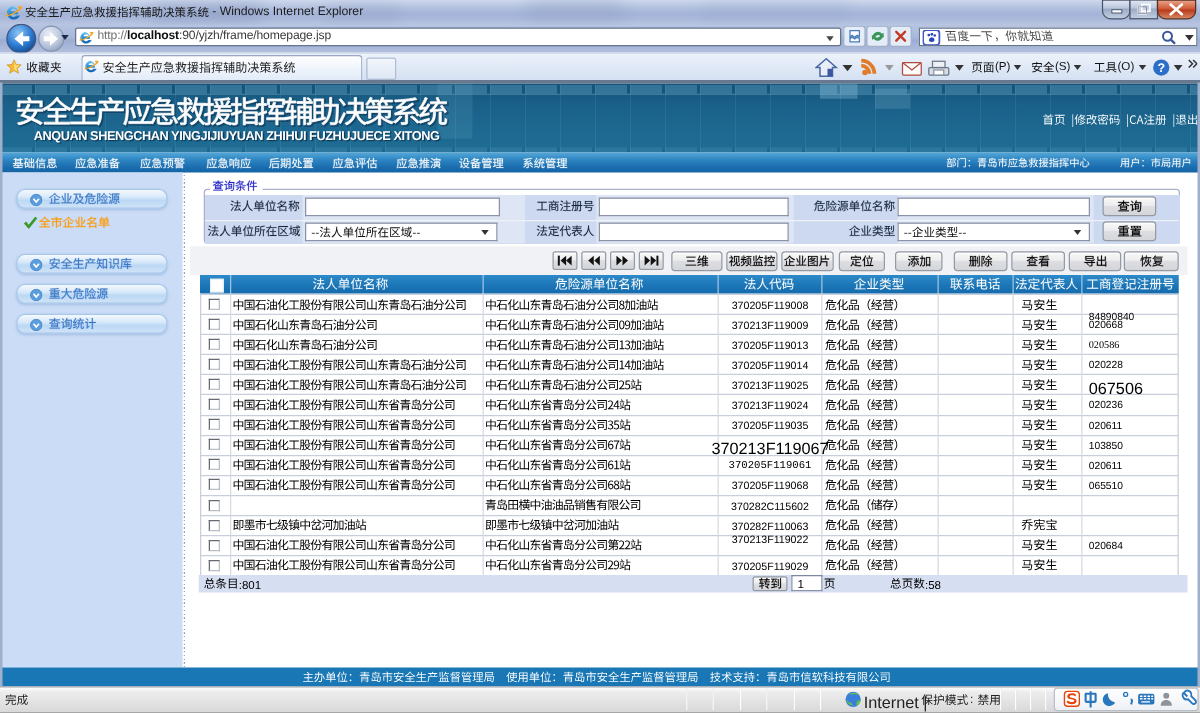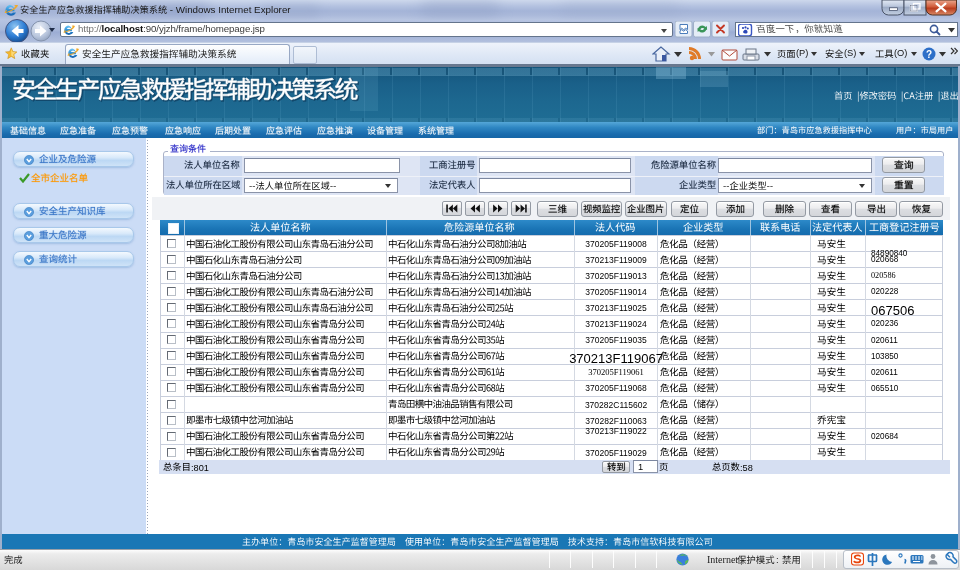--- a/index.html
+++ b/index.html
@@ -492,20 +492,21 @@
         <use href="#g8" x="7167"></use>
         <use href="#g9" x="8062"></use>
         <use href="#g10" x="8958"></use>
         <use href="#g11" x="9854"></use>
         <use href="#g12" x="10750"></use>
         <use href="#g13" x="11646"></use>
         <use href="#g14" x="12542"></use>
         <use href="#g15" x="13438"></use>
       </g>
     </svg>
+    <div class="ab" style="left:27px;top:103.6px;font-size:10.2px;font-weight:bold;color:#fff;letter-spacing:-0.35px;text-shadow:1px 1px 1px rgba(5,40,70,.9);font-family:'Liberation Sans'">ANQUAN SHENGCHAN YINGJIJIUYUAN ZHIHUI FUZHUJUECE XITONG</div>
     <svg class="ts " style="left:834.3px;top:91.0px" width="126.7" height="10.3">
       <g fill="#fff" transform="translate(0,8.1) scale(0.00920,-0.00920)">
         <use href="#g32" x="0"></use>
         <use href="#g28" x="1000"></use>
         <use href="#g33" x="2500"></use>
         <use href="#g34" x="2770"></use>
         <use href="#g35" x="3770"></use>
         <use href="#g36" x="4770"></use>
         <use href="#g37" x="5770"></use>
         <use href="#g33" x="7270"></use>
@@ -1546,21 +1547,21 @@
         <use href="#g67" x="5621"></use>
         <use href="#g68" x="6558"></use>
         <use href="#g141" x="7495"></use>
         <use href="#g137" x="8432"></use>
         <use href="#g138" x="9368"></use>
         <use href="#g158" x="10305"></use>
         <use href="#g152" x="10797"></use>
         <use href="#g143" x="11289"></use>
       </g>
     </svg>
-    <div class="ab" style="left:616px;top:367.4px;font-size:8.5px;color:#000;transform:translateX(-50%);letter-spacing:0px;font-family:Liberation Serif, serif">370205F119061</div>
+    <div class="ab" style="left:616px;top:367.4px;font-size:8.5px;color:#000;transform:translateX(-50%);letter-spacing:0px;font-family:Liberation Mono, monospace">370205F119061</div>
     <svg class="ts " style="left:659.5px;top:367.1px" width="66.4" height="10.6">
       <g fill="#000" transform="translate(0,8.4) scale(0.00950,-0.00950)">
         <use href="#g78" x="0"></use>
         <use href="#g132" x="963"></use>
         <use href="#g144" x="1926"></use>
         <use href="#g145" x="2889"></use>
         <use href="#g146" x="3853"></use>
         <use href="#g147" x="4816"></use>
         <use href="#g148" x="5779"></use>
       </g>
@@ -1947,21 +1948,21 @@
     <div class="ab" style="left:634.5px;top:551px;width:1px;height:17px;background:#c6cad0;border-right:1px solid #fdfdfd"></div>
     <div class="ab" style="left:656px;top:551px;width:1px;height:17px;background:#c6cad0;border-right:1px solid #fdfdfd"></div>
     <div class="ab" style="left:800px;top:551px;width:1px;height:17px;background:#c6cad0;border-right:1px solid #fdfdfd"></div>
     <div class="ab" style="left:812px;top:551px;width:1px;height:17px;background:#c6cad0;border-right:1px solid #fdfdfd"></div>
     <div class="ab" style="left:824px;top:551px;width:1px;height:17px;background:#c6cad0;border-right:1px solid #fdfdfd"></div>
     <div class="ab" style="left:836px;top:551px;width:1px;height:17px;background:#c6cad0;border-right:1px solid #fdfdfd"></div>
     <svg class="ab" style="left:676px;top:552.5px" width="13" height="13" viewBox="0 0 16 16">
 <circle cx="8" cy="8" r="7.5" fill="#3a7edc"></circle>
 <path d="M3 4c2-2 4 0 6-1s3 1 5 1a7.5 7.5 0 0 0-11 0zM1 8c2 1 2 3 4 3s2 3 4 3a7.5 7.5 0 0 1-8-6zM12 9c1.5 1 2.5-1 3.5-1a7.5 7.5 0 0 1-4 6c-1-2 .5-4 .5-5z" fill="#5fc24a"></path>
 </svg>
-    <div class="ab" style="left:707px;top:554px;font-size:10px;color:#222;font-family:Liberation Serif, serif">Internet |</div>
+    <div class="ab" style="left:691px;top:554px;font-size:13px;color:#222;font-family:Liberation Sans, sans-serif">Internet |</div>
     <svg class="ts " style="left:737.0px;top:554.5px" width="39.6" height="10.5">
       <g fill="#222" transform="translate(0,8.3) scale(0.00940,-0.00940)">
         <use href="#g195" x="0"></use>
         <use href="#g196" x="1000"></use>
         <use href="#g197" x="2000"></use>
         <use href="#g198" x="3000"></use>
       </g>
     </svg>
     <div class="ab" style="left:776px;top:554px;font-size:9.6px;color:#222">:</div>
     <svg class="ts " style="left:782.0px;top:554.5px" width="20.8" height="10.5">

